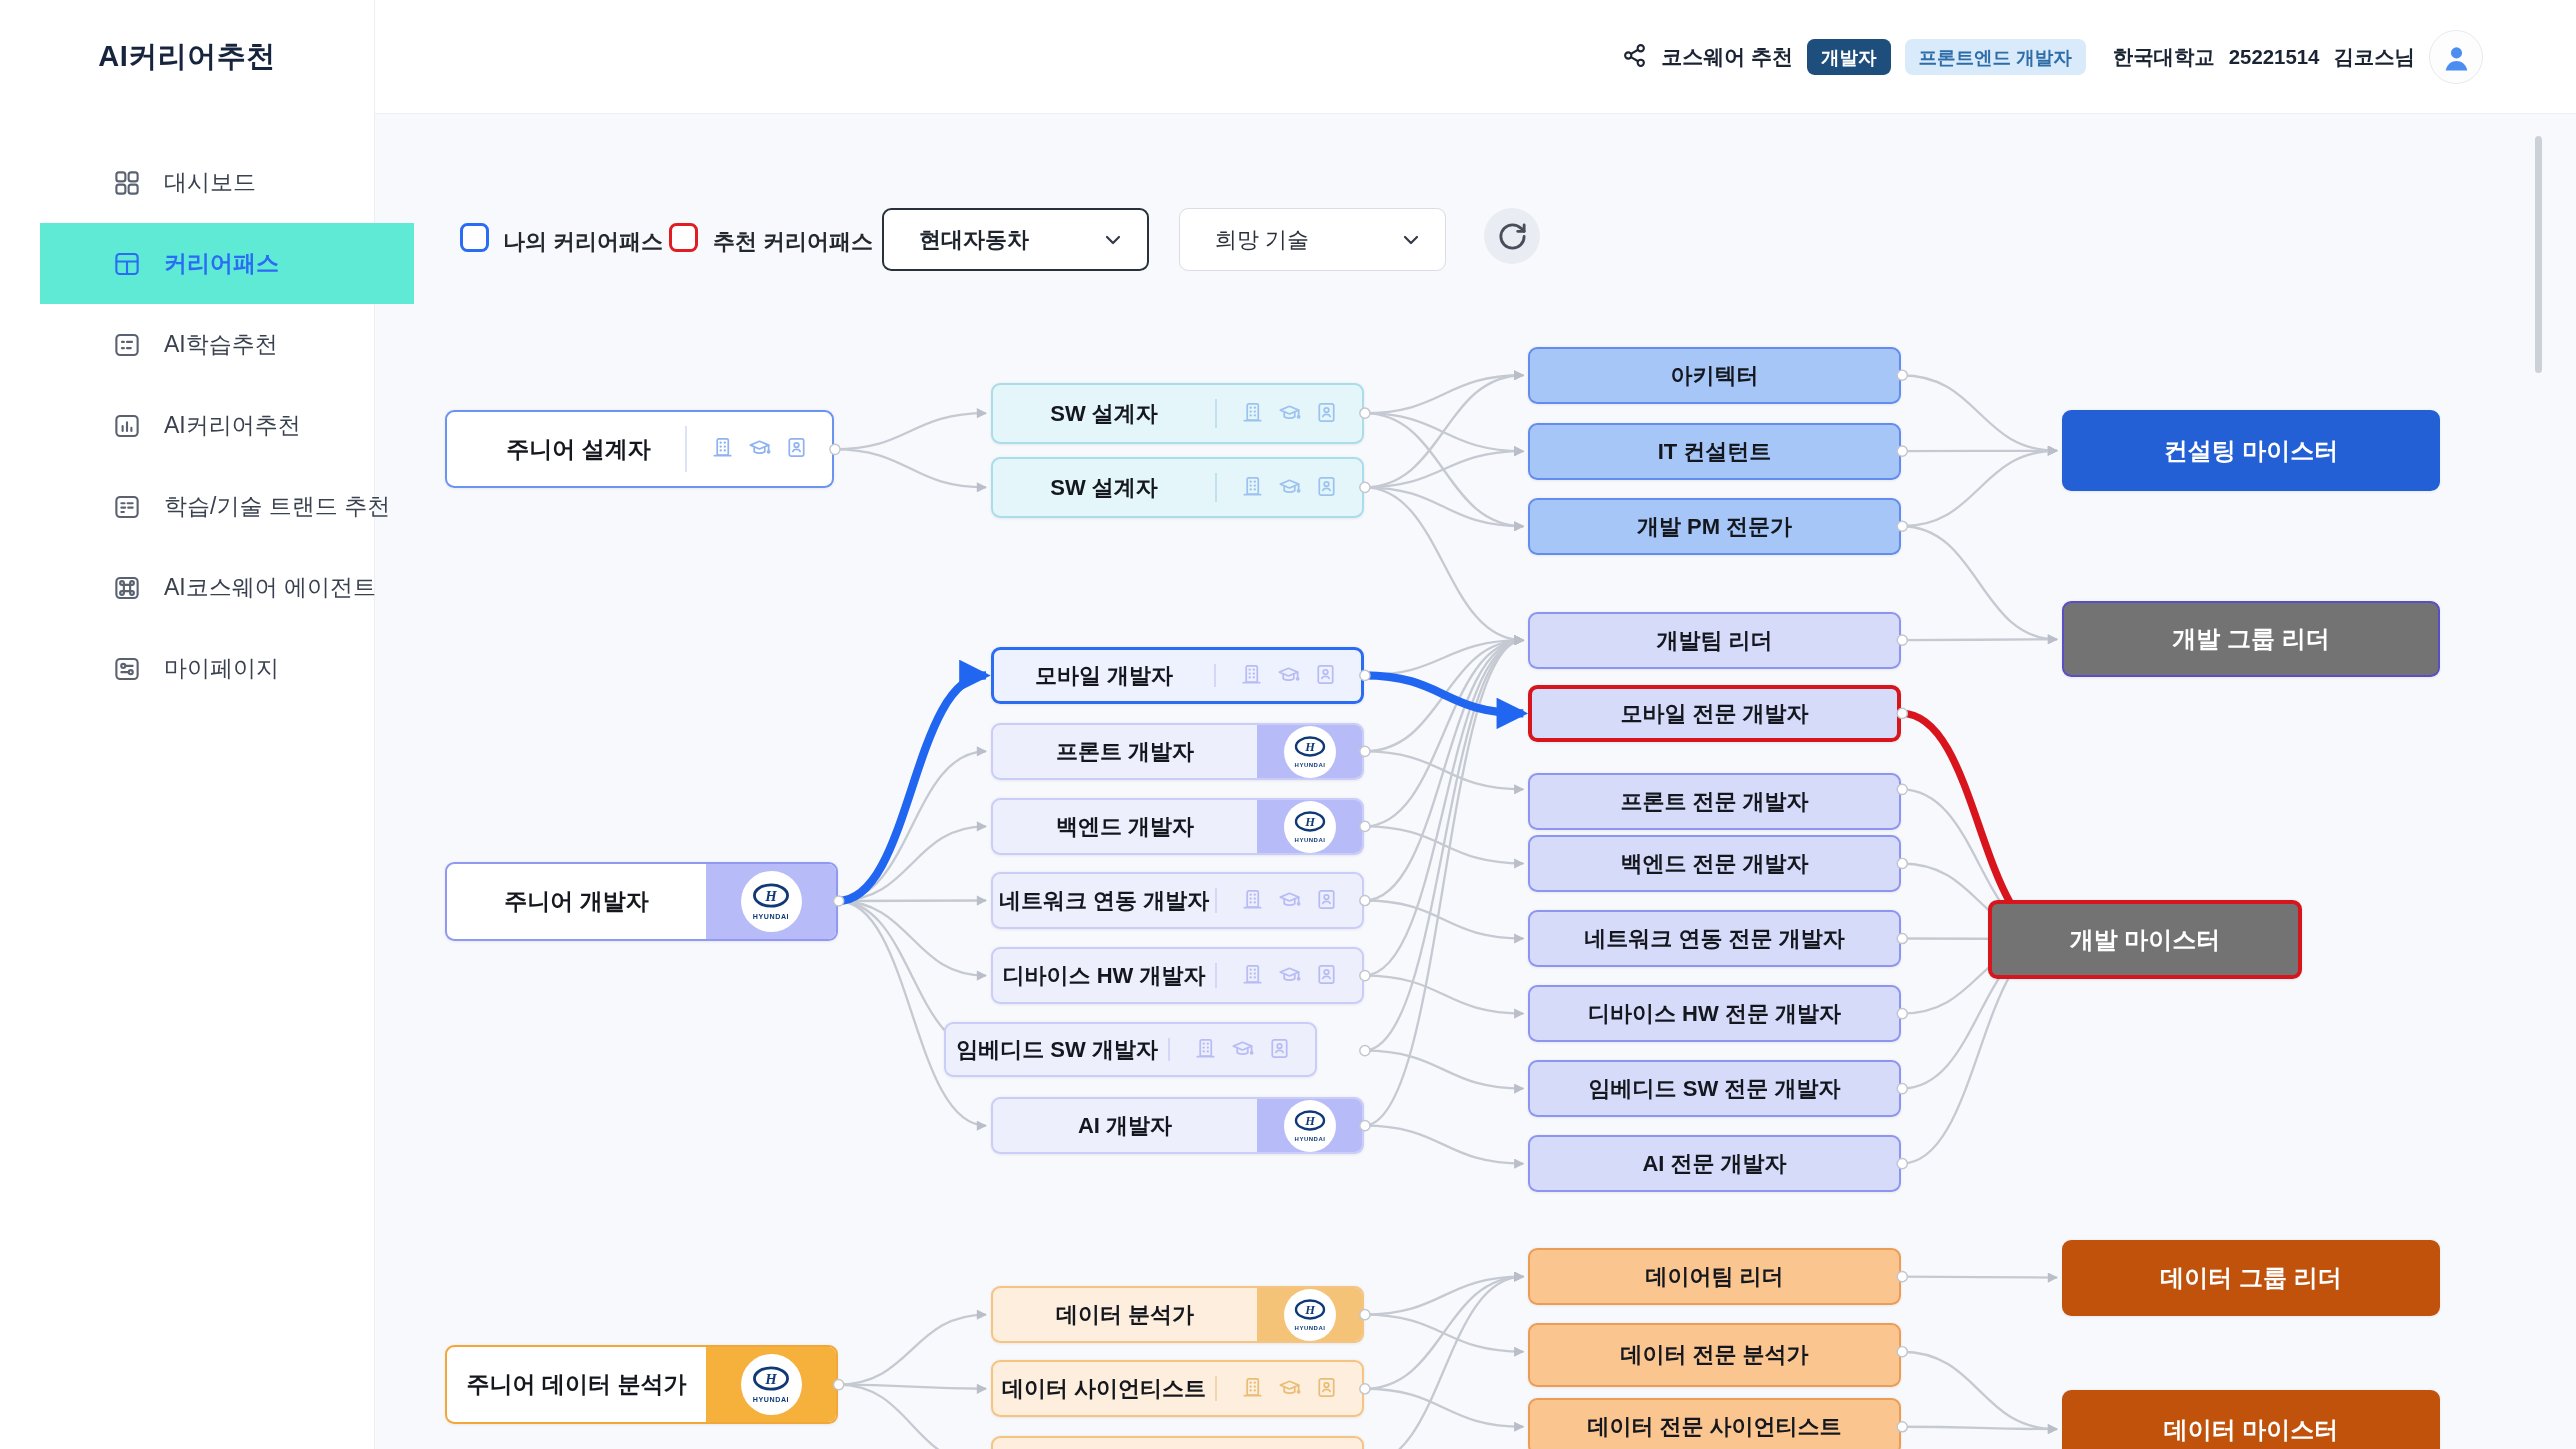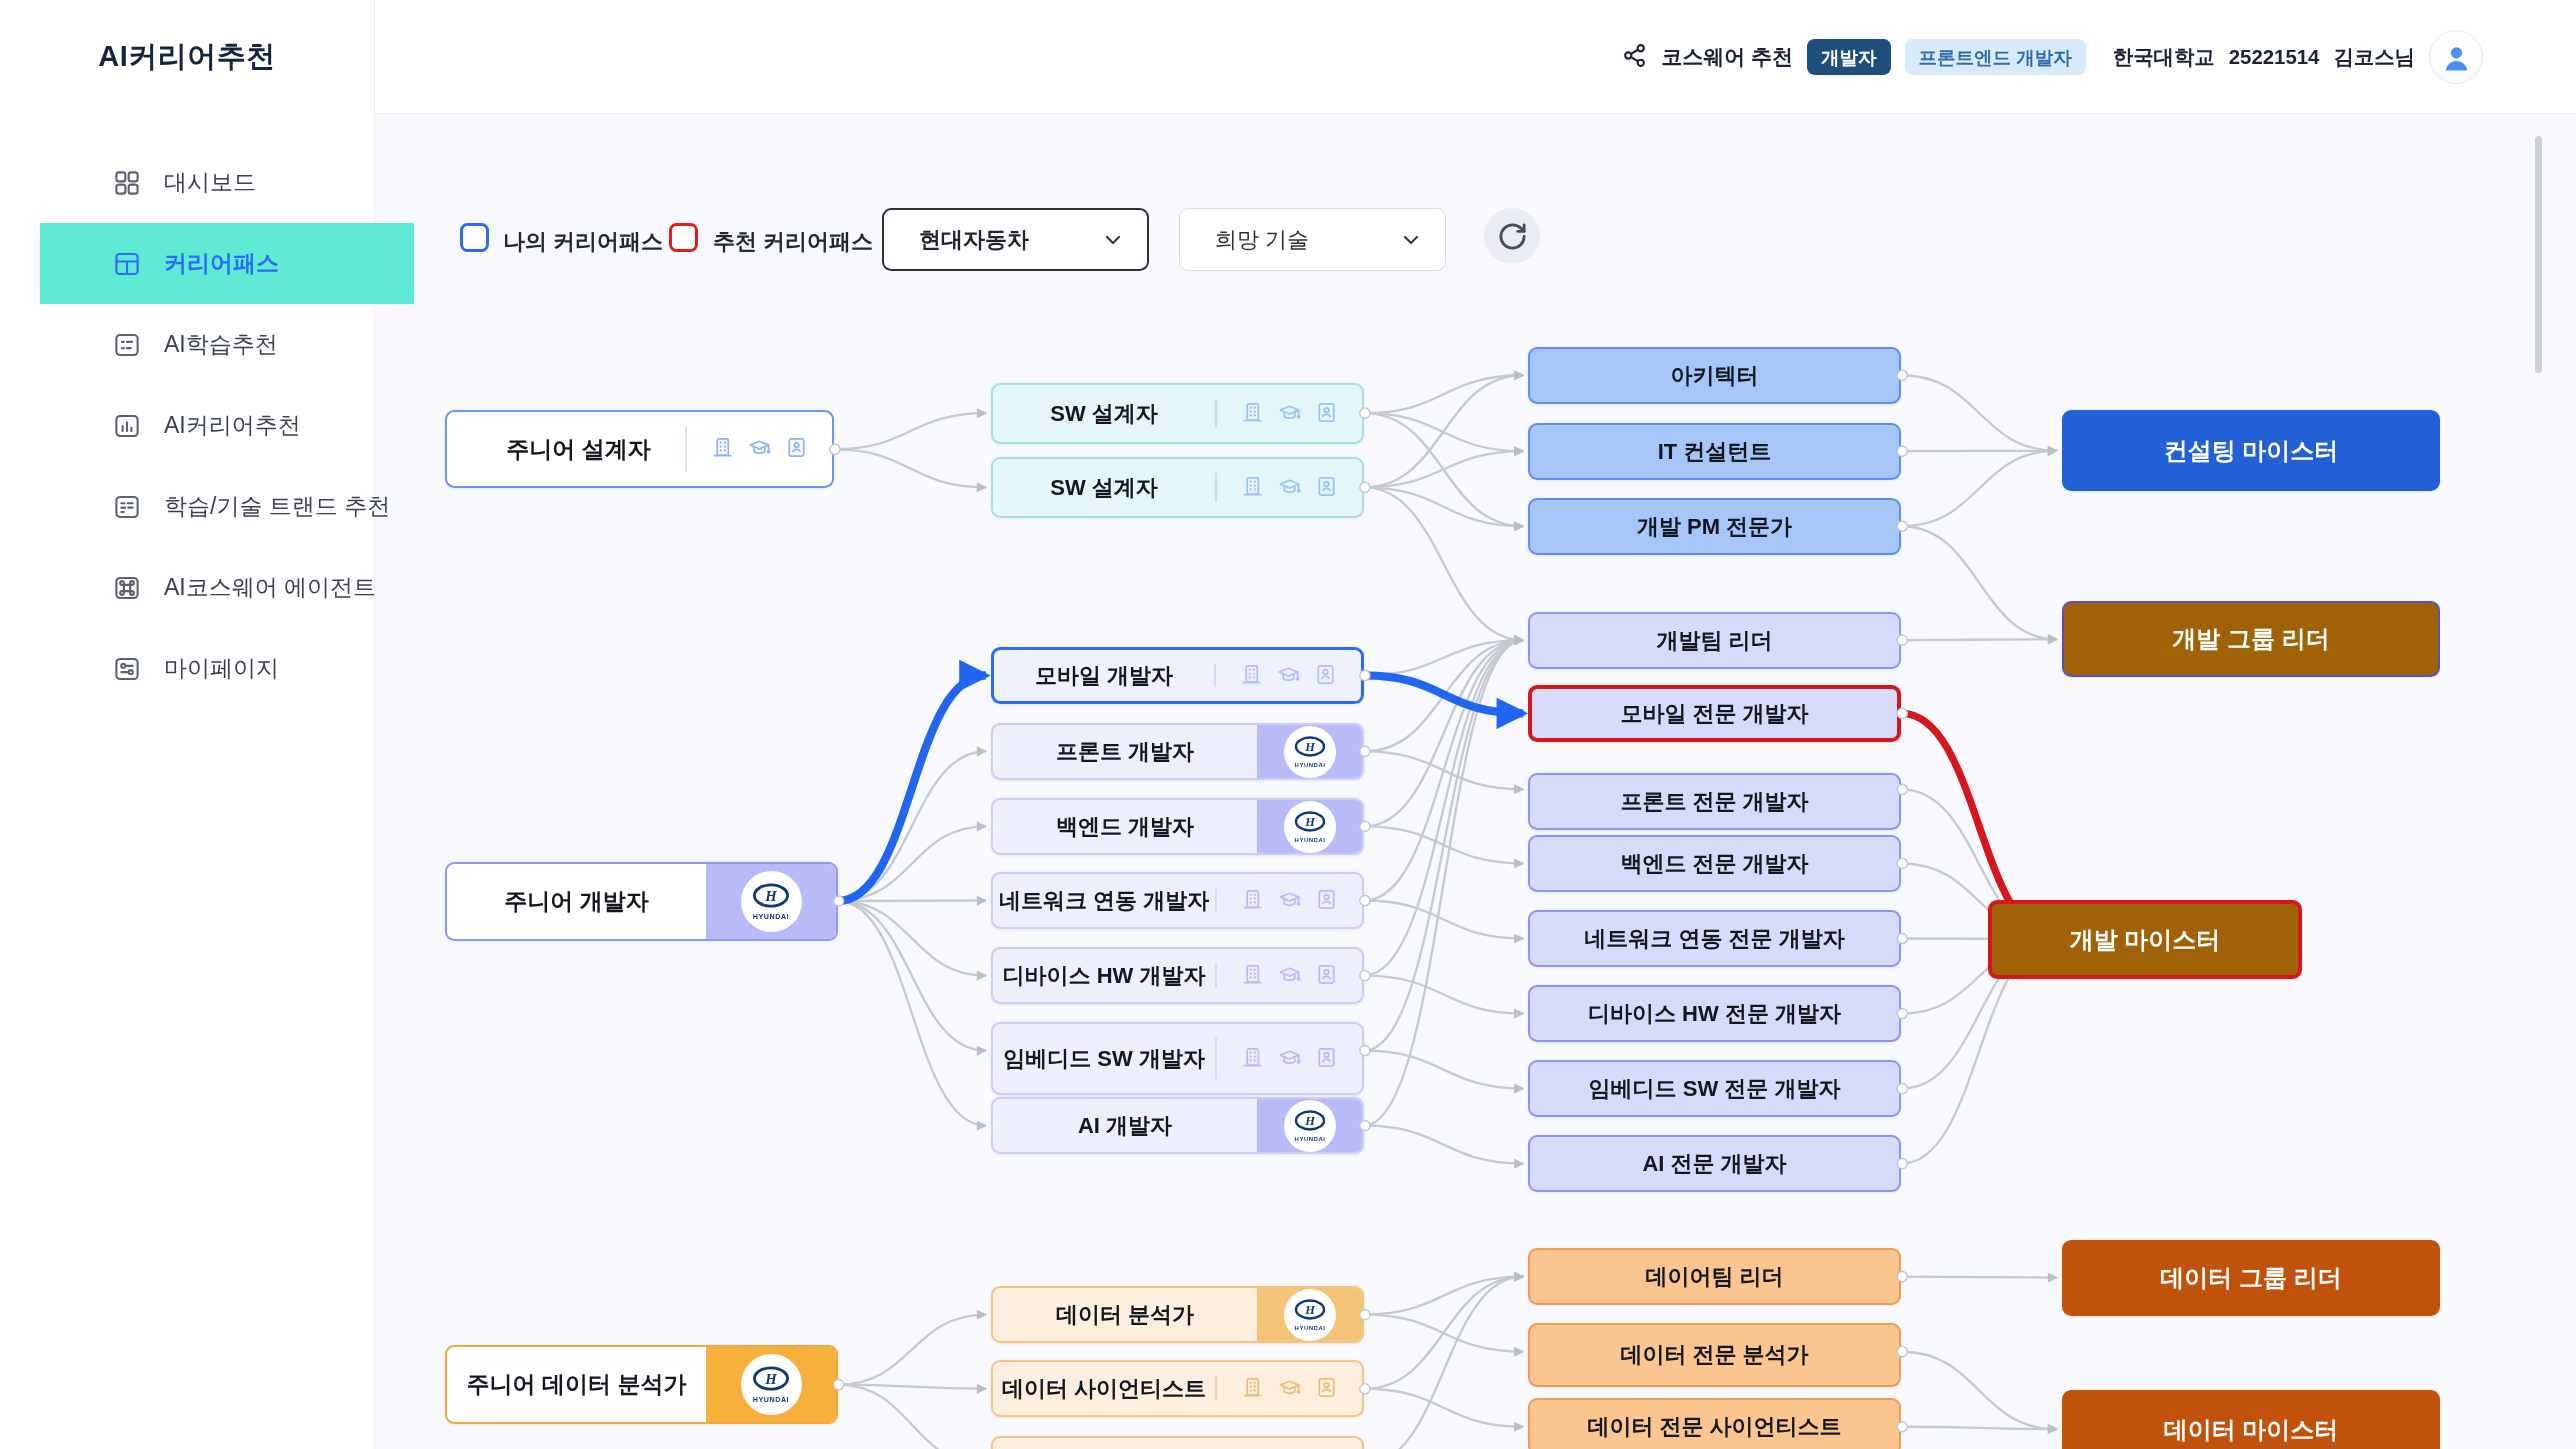--- a/index.html
+++ b/index.html
@@ -76,21 +76,21 @@
 
   .f-junior-designer{background:#fff;border:2.8px solid #6b93f2;padding-left:25px;--ic:#8fb3f0;--div:#dbe3f4;}
   .f-cyan{background:#e4f6fa;border:2.3px solid #a8dde9;--ic:#9cc3ef;--div:#bfe3ec;}
   .f-blue-pro{background:#a6c6f8;border:2.3px solid #638cef;}
   .f-blue-master{background:#2360d6;border:2.8px solid #2360d6;}
   .f-purple-junior{background:#fff;border:2.8px solid #9198f2;--logo-bg:#b7bcf8;}
   .f-purple-mid{background:#edeffd;border:2.3px solid #c9cdf8;--ic:#b7bcf4;--div:#d4d8f6;--logo-bg:#b7bcf8;}
   .sel-blue{background:#eef2ff !important;border:3.7px solid #2a6df4 !important;}
   .f-purple-pro{background:#d7dbfa;border:2.3px solid #8e95f0;}
   .sel-red{border:4.2px solid #d6161c !important;}
-  .f-purple-master{background:#a16207;border:2.8px solid #5a4ec6;}
+  .f-purple-master{background:#737373;border:2.8px solid #5a4ec6;}
   .f-orange-junior{background:#fff;border:2.8px solid #f2a838;--logo-bg:#f6b03c;}
   .f-orange-mid{background:#fdeedd;border:2.3px solid #f5c481;--ic:#e9bd77;--div:#f0d6ae;--logo-bg:#f5c378;}
   .f-orange-pro{background:#fbc590;border:2.3px solid #ec9d55;}
   .f-orange-master{background:#c0520c;border:2.8px solid #c0520c;}
 
   #scrollbar-thumb{position:absolute;left:2535px;top:136px;width:6.5px;height:237px;border-radius:3.7px;
                    background:#ccd0d9;z-index:7;cursor:pointer;}
 </style>
 </head>
 <body>
@@ -459,21 +459,21 @@
               <path d="M22.5 10.5v5.5"></path>
               <circle cx="22.5" cy="17.5" r="1.1"></circle>
             </svg></span>
           <span><svg viewBox="0 0 26 26">
               <rect x="5.5" y="4" width="15" height="18" rx="2"></rect>
               <circle cx="13" cy="10.5" r="2.4"></circle>
               <path d="M9.2 17c1.1-2.6 6.5-2.6 7.6 0"></path>
             </svg></span>
         </span>
       </div>
-      <div class="node f-purple-mid" style="left: 991px; top: 1022px; width: 373px; height: 73px;">
+      <div class="node f-purple-mid" style="left: 944px; top: 1022px; width: 373px; height: 55px;">
         <span class="n-label">임베디드 SW 개발자</span>
         <span class="vdiv"></span>
         <span class="tray">
           <span><svg viewBox="0 0 26 26">
               <rect x="7.5" y="4" width="11.5" height="17" rx="1.5"></rect>
               <path d="M4.5 21.5h17"></path>
               <path d="M11 8h.2M15.3 8h.2M11 12h.2M15.3 12h.2M11 16h.2M15.3 16h.2" stroke-width="2.3"></path>
             </svg></span>
           <span><svg viewBox="0 0 26 26">
               <path d="M3.5 10.5 13 6.5l9.5 4-9.5 4z"></path>

